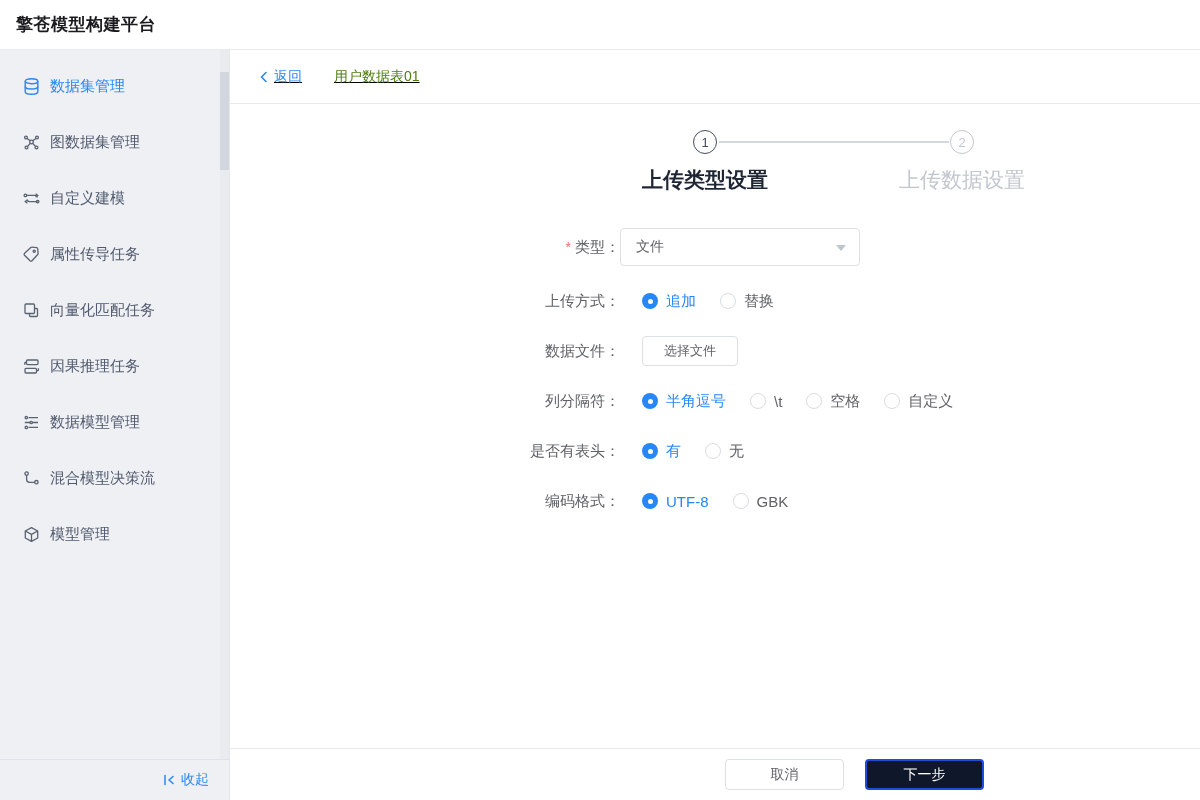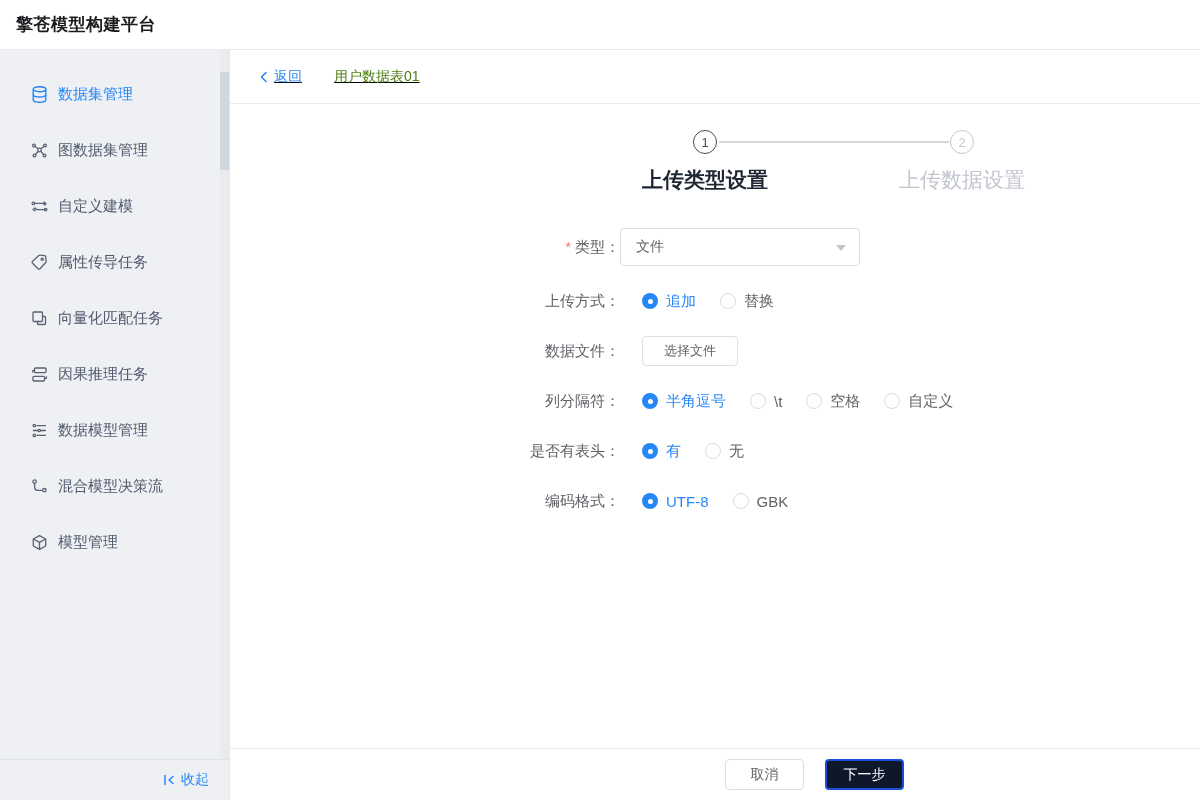--- a/index.html
+++ b/index.html
@@ -10,21 +10,21 @@
   .app-header { height:50px; background:#fff; border-bottom:1px solid #e9eaee;
     display:flex; align-items:center; padding-left:16px; }
   .app-title { font-size:17px; font-weight:700; color:#1b1b1f; letter-spacing:.5px;font-family:Liberation Mono, monospace; }
 
   
   .app-body { display:flex; height:750px; }
 
   
   .sidebar { width:230px; background:#eef0f4; position:relative; flex-shrink:0;
     border-right:1px solid #e4e7ec; }
-  .nav { padding-top:16px;margin-left:8px; }
+  .nav { padding-top:8px; }
   .nav-item { height:56px; display:flex; align-items:center; padding-left:22px;
     color:#515a6e; font-size:15px; cursor:pointer; }
   .nav-item .nicon { width:19px; height:19px; margin-right:9px; display:inline-flex;
     align-items:center; justify-content:center; color:#5a6372; flex-shrink:0; }
   .nav-item.active { color:#2787f8; }
   .nav-item.active .nicon { color:#2787f8; }
   .nav-item svg { width:19px; height:19px; }
 
   .scroll-track { position:absolute; top:0; right:0; bottom:41px; width:9px; background:#e9ebef; }
   .scroll-thumb { position:absolute; top:22px; left:0; width:9px; height:98px; background:#d2d6df; }
@@ -84,21 +84,21 @@
   .radio-opt.sel .radio-label { color:#2787f8; }
 
   .file-btn { width:96px; height:30px; border:1px solid #dcdfe6; border-radius:4px;
     background:#fff; font-size:13px; color:#606266; display:flex; align-items:center;
     justify-content:center; cursor:pointer; margin-left:22px;
     font-family:"Liberation Sans","DejaVu Sans",sans-serif; }
 
   
   .footer { height:52px; border-top:1px solid #e9eaee; display:flex; align-items:center; flex-shrink:0; }
   .btn-row { margin-left:495px; display:flex; gap:21px; }
-  .btn { width:79px; height:31px; border-radius:4px; font-size:14px; display:flex;
+  .btn { width:119px; height:31px; border-radius:4px; font-size:14px; display:flex;
     align-items:center; justify-content:center; cursor:pointer;
     font-family:"Liberation Sans","DejaVu Sans",sans-serif; }
   .btn-cancel { background:#fff; border:1px solid #dcdfe6; color:#606266; }
   .btn-next { background:#0f172a; border:2px solid #1d4ed8; color:#fff; }
 
   svg { display:block; }
 </style>
 </head>
 <body>
 

